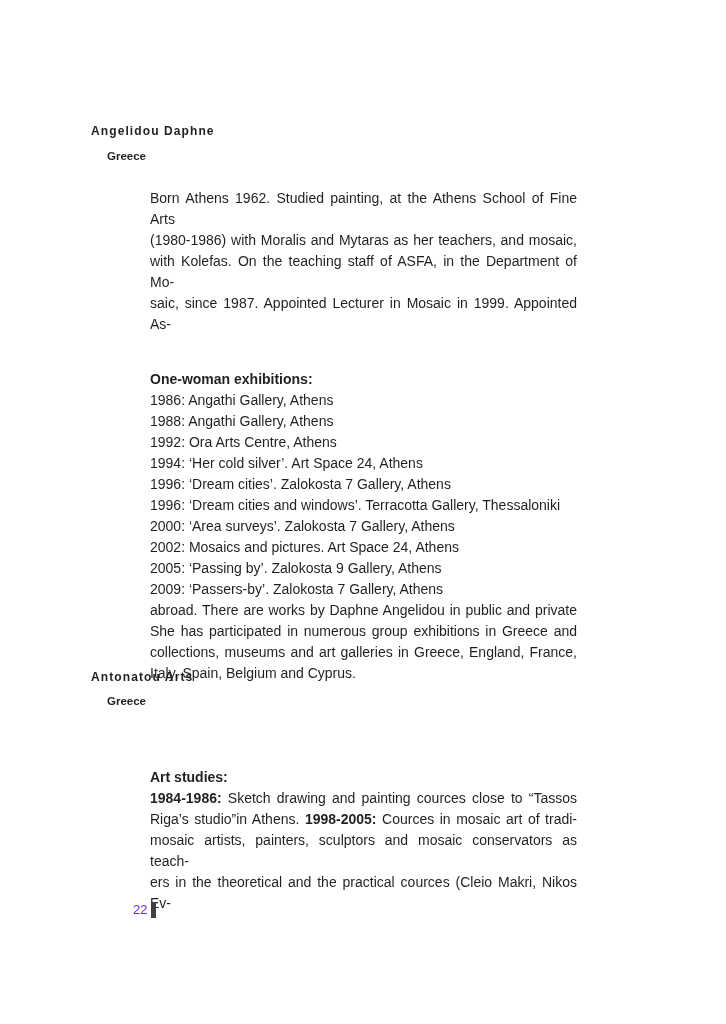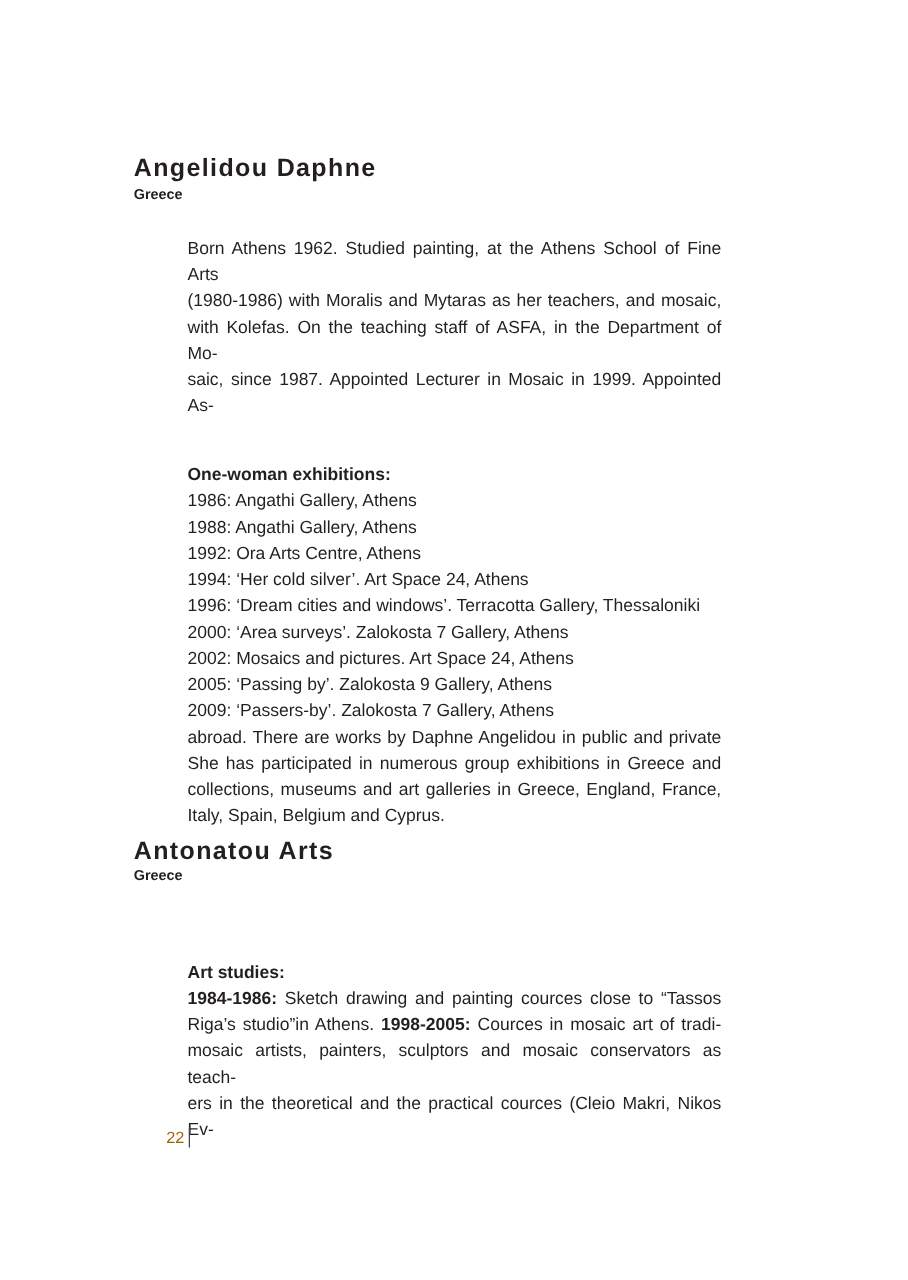--- a/index.html
+++ b/index.html
@@ -1,55 +1,56 @@
 <!DOCTYPE html>
 <html><head>
 <meta charset="utf-8">
 <style>
   html, body { margin: 0; padding: 0; }
   body {
     width: 726px; height: 1024px; background: #ffffff; position: relative; overflow: hidden;
     font-family: "Liberation Sans", sans-serif; color: #231f20;
   }
   .entry-name {
-    position: absolute; left: 107px; margin: 0;
-    font-size: 20px; font-weight: bold; letter-spacing: 1.1px; color: #231f20;
+    position: absolute; left: 91px; margin: 0;
+    font-size: 12px; font-weight: bold; letter-spacing: 1.1px; color: #231f20;
   }
   .entry-country {
     position: absolute; left: 107px; margin: 0;
     font-size: 11.5px; font-weight: bold; color: #231f20;
   }
   .body-block {
     position: absolute; left: 150px; width: 427px;
     font-size: 14px; line-height: 21px; color: #231f20;
   }
   .line { display: block; white-space: nowrap; }
   .just { text-align: justify; text-align-last: justify; white-space: normal; }
   .bold { font-weight: bold; margin-top: 34px; }
   .page-number {
-    position: absolute; left: 133px; top: 902px; font-size: 13px; color: #a16207;
-    padding-right: 4px; border-right: 1px solid #404040; line-height: 16px;
+    position: absolute; left: 133px; top: 902px; font-size: 13px; color: #6d28d9;
+    padding-right: 4px; border-right: 5px solid #404040; line-height: 16px;
   }
 </style>
 </head>
 <body>
 
 <h2 class="entry-name" style="top:124px">Angelidou Daphne</h2>
 <div class="entry-country" style="top:150px">Greece</div>
 
 <div class="body-block" style="top:188px">
   <span class="line just">Born Athens 1962. Studied painting, at the Athens School of Fine Arts</span>
   <span class="line just">(1980-1986) with Moralis and Mytaras as her teachers, and mosaic,</span>
   <span class="line just">with Kolefas. On the teaching staff of ASFA, in the Department of Mo-</span>
   <span class="line just">saic, since 1987. Appointed Lecturer in Mosaic in 1999. Appointed As-</span>
   <span class="line bold">One-woman exhibitions:</span>
   <span class="line">1986: Angathi Gallery, Athens</span>
   <span class="line">1988: Angathi Gallery, Athens</span>
   <span class="line">1992: Ora Arts Centre, Athens</span>
   <span class="line">1994: ‘Her cold silver’. Art Space 24, Athens</span>
+  <span class="line">1996: ‘Dream cities’. Zalokosta 7 Gallery, Athens</span>
   <span class="line">1996: ‘Dream cities and windows’. Terracotta Gallery, Thessaloniki</span>
   <span class="line">2000: ‘Area surveys’. Zalokosta 7 Gallery, Athens</span>
   <span class="line">2002: Mosaics and pictures. Art Space 24, Athens</span>
   <span class="line">2005: ‘Passing by’. Zalokosta 9 Gallery, Athens</span>
   <span class="line">2009: ‘Passers-by’. Zalokosta 7 Gallery, Athens</span>
   <span class="line just">abroad. There are works by Daphne Angelidou in public and private</span>
   <span class="line just">She has participated in numerous group exhibitions in Greece and</span>
   <span class="line just">collections, museums and art galleries in Greece, England, France,</span>
   <span class="line">Italy, Spain, Belgium and Cyprus.</span>
 </div>

